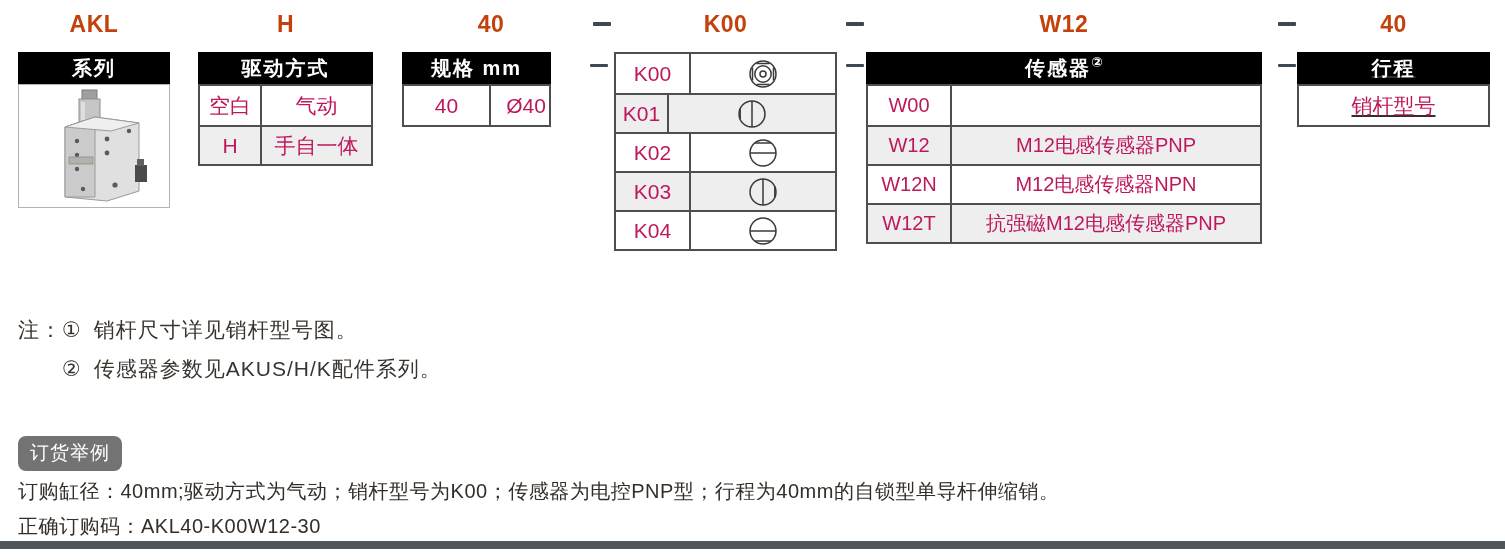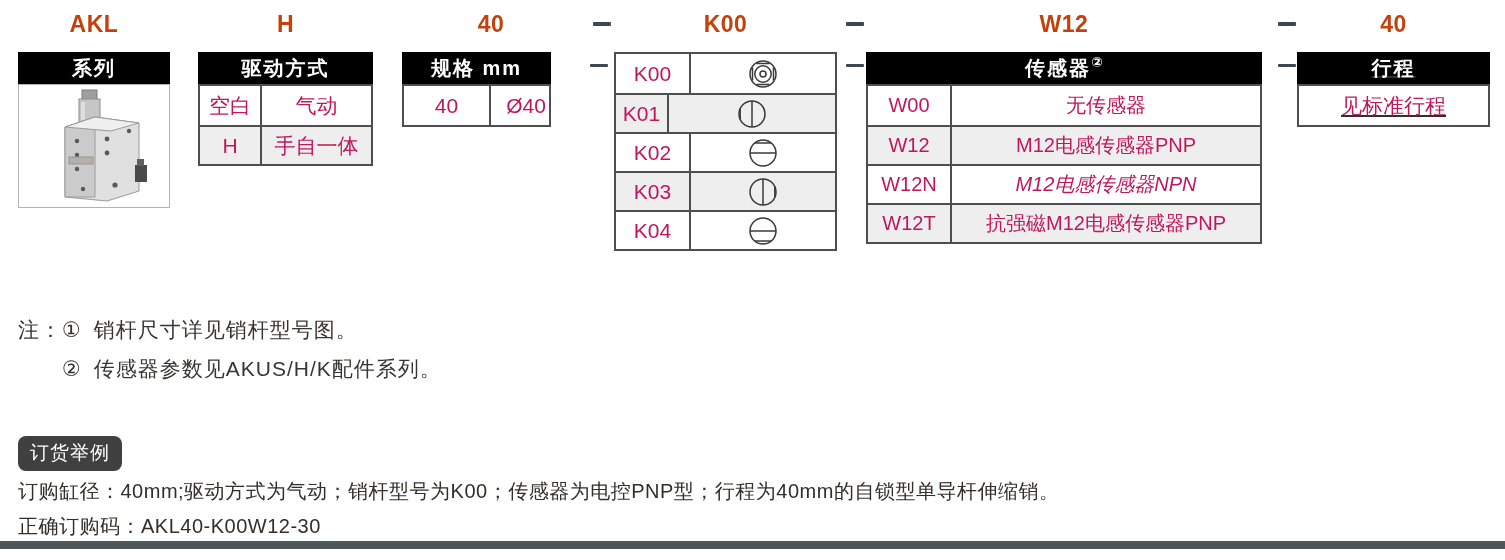--- a/index.html
+++ b/index.html
@@ -57,21 +57,21 @@
   
   .icon-cell svg { display: block; }
 
   
   .note-line { position: absolute; font-size: 21px; color: #3a342f; letter-spacing: 1px; white-space: nowrap; }
   .note-num { margin-right: 12px; }
 
   
   .badge {
     position: absolute; left: 18px; top: 436px;
-    background: #404040; color: #fff;
+    background: #737373; color: #fff;
     font-size: 19px; letter-spacing: 1px;
     padding: 4px 12px 5px 12px; border-radius: 8px;
   }
   .order-line { position: absolute; font-size: 20px; color: #332e29; letter-spacing: 0.5px; white-space: nowrap; }
 
   
   .bottom-bar { position: absolute; left: 0; top: 541px; width: 1505px; height: 8px; background: #4e565c; }
 </style>
 </head>
 <body>
@@ -205,44 +205,43 @@
 </div>
 
 <div class="col-table" style="left:866px; width:396px;">
   <div class="hdr">
     <span>传感器</span>
       <sup>②</sup>
   </div>
   <div class="tbody">
     <div class="trow">
       <div class="tcell code" style="width:84px; font-size:20px;">W00</div>
-      <div class="tcell" style="flex:1; font-size:20px;">无传感器</div>
     </div>
     <div class="trow alt">
       <div class="tcell code" style="width:84px; font-size:20px;">W12</div>
       <div class="tcell" style="flex:1; font-size:20px;">M12电感传感器PNP</div>
     </div>
     <div class="trow">
       <div class="tcell code" style="width:84px; font-size:20px;">W12N</div>
-      <div class="tcell" style="flex:1; font-size:20px;font-style:italic;">M12电感传感器NPN</div>
+      <div class="tcell" style="flex:1; font-size:20px;">M12电感传感器NPN</div>
     </div>
     <div class="trow alt">
       <div class="tcell code" style="width:84px; font-size:20px;">W12T</div>
       <div class="tcell" style="flex:1; font-size:20px;">抗强磁M12电感传感器PNP</div>
     </div>
   </div>
 </div>
 
 <div class="col-table" style="left:1297px; width:193px;text-decoration:underline;">
   <div class="hdr">
       <span>行程</span>
     </div>
   <div class="tbody">
     <div class="trow">
-      <div class="tcell" style="flex:1;">见标准行程</div>
+      <div class="tcell" style="flex:1;">销杆型号</div>
     </div>
   </div>
 </div>
 
 <div class="note-line" style="left:18px; top:316px;">
   <span>注：</span><span class="note-num">①</span><span>销杆尺寸详见销杆型号图。</span>
 </div>
 <div class="note-line" style="left:62px; top:355px;">
   <span class="note-num">②</span><span>传感器参数见AKUS/H/K配件系列。</span>
 </div>

